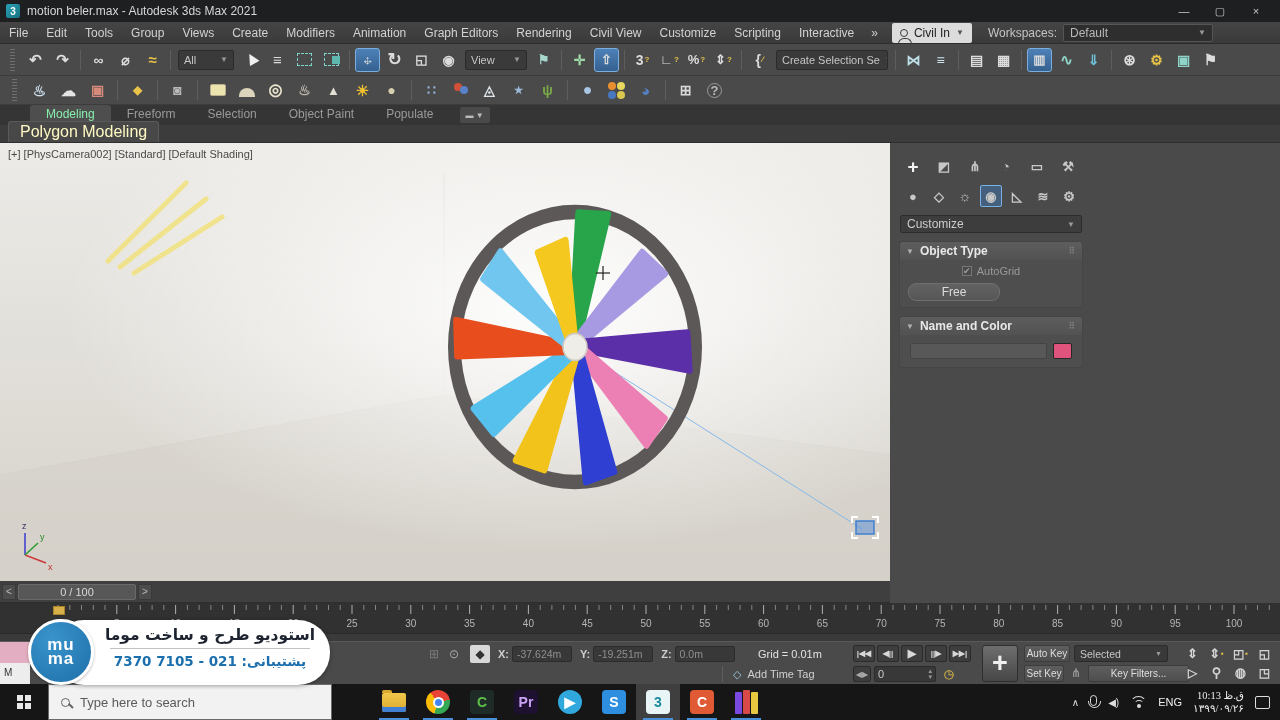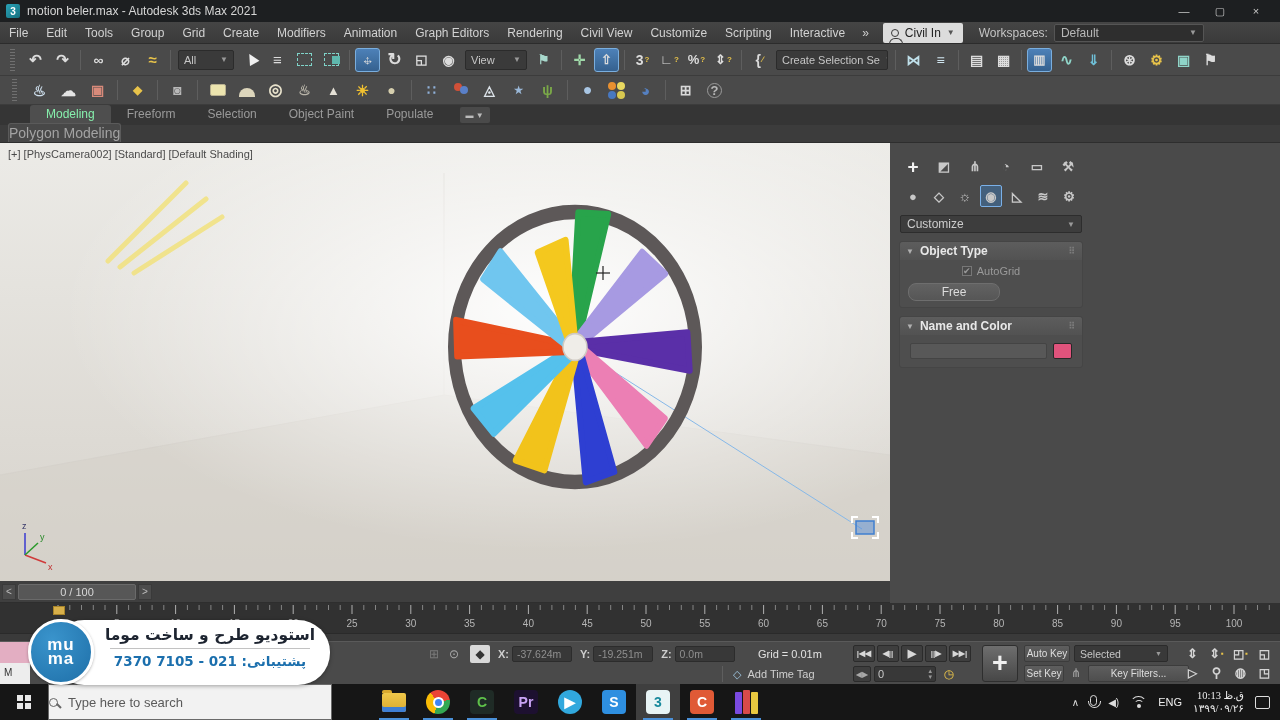--- a/index.html
+++ b/index.html
@@ -44,21 +44,21 @@
 .b4{display:grid;grid-template:8px 8px / 8px 8px;gap:1px}
 .b4 i{width:8px;height:8px;border-radius:50%}
 .b4 i:nth-child(1){background:#e89030}.b4 i:nth-child(2){background:#e8d860}.b4 i:nth-child(3){background:#4878c0}.b4 i:nth-child(4){background:#d8c850}
 .circq{width:15px;height:15px;border:1.5px solid #9a9a9a;border-radius:50%;color:#b8b8b8;font-size:10px;display:flex;align-items:center;justify-content:center;font-style:normal}
 
 .ribtabs{position:absolute;left:0;top:105px;width:1280px;height:20px;background:#353535;display:flex;align-items:flex-end;padding-left:30px}
 .rtab{color:#9a9a9a;font-size:12px;padding:2px 16px;height:20px}
 .rtab.active{background:#4e4e4e;color:#86efac;border-radius:3px 3px 0 0}
 .ribdd{width:30px;height:16px;background:#4a4a4a;border-radius:2px;margin:0 0 2px 10px;color:#bbb;font-size:8px;display:flex;align-items:center;justify-content:center;gap:3px}
 .polyrow{position:absolute;left:0;top:125px;width:1280px;height:18px;background:#3c3c3c;border-bottom:1px solid #2e2e2e;display:flex;align-items:flex-end;padding-left:8px}
-.ptab{background:#484848;border:1px solid #5a5a5a;border-bottom:none;border-radius:3px 3px 0 0;color:#a3a3a3;font-size:14px;padding:1px 0}
+.ptab{background:#484848;border:1px solid #5a5a5a;border-bottom:none;border-radius:3px 3px 0 0;color:#fef9c3;font-size:16px;padding:1px 11px}
 
 .viewport{position:absolute;left:0;top:143px;width:890px;height:438px;border-right:1px solid #333}
 .vplabel{position:absolute;left:8px;top:5px;color:#4a4a4a;font-size:11px;z-index:2}
 
 .cpanel{position:absolute;left:890px;top:143px;width:390px;height:460px;background:#4a4a4a}
 .cp-row{display:flex;align-items:center;gap:9px;padding-left:12px}
 .cp-row .tb-icon{min-width:22px;height:22px;color:#c8c8c8}
 .tb-icon.sel{background:#44607c;border:1px solid #7ab0e8;border-radius:2px}
 .cp-dd{width:182px;height:18px;background:#3d3d3d;border:1px solid #2d2d2d;border-radius:2px;color:#ccc;font-size:12px;display:flex;align-items:center;justify-content:space-between;padding:0 6px;margin:8px 0 0 10px}
 .cp-dd .car{color:#999;font-size:8px}
@@ -101,21 +101,21 @@
 .seldd .car{color:#999;font-size:7px}
 .navgrid{display:flex;gap:1px}
 .navgrid .tb-icon{min-width:23px;height:17px;color:#d4d4d4}
 .minilst1{position:absolute;left:0;top:0;width:30px;height:21px;background:#e3aec2}
 .minilst2{position:absolute;left:0;top:21px;width:30px;height:22px;background:#ededed;color:#333;font-size:10px;padding:4px 0 0 4px}
 
 .taskbar{position:absolute;left:0;top:684px;width:1280px;height:36px;background:#161616;display:flex;align-items:center}
 .start{width:48px;height:36px;display:flex;align-items:center;justify-content:center}
 .start u{display:grid;grid-template:6px 6px/6px 6px;gap:1.5px}
 .start u i{background:#e8e8e8}
-.tsearch{width:284px;height:36px;background:#f2f2f2;border:1px solid #6a6a6a;display:flex;align-items:center;gap:10px;}
+.tsearch{width:284px;height:36px;background:#f2f2f2;border:1px solid #6a6a6a;display:flex;align-items:center;gap:10px;padding-left:12px}
 .mag{width:9px;height:9px;border:1.6px solid #666;border-radius:50%;position:relative}
 .mag::after{content:"";position:absolute;width:6px;height:1.6px;background:#666;transform:rotate(45deg);right:-5px;bottom:-1px}
 .tsearch span{color:#5a5a5a;font-size:13px}
 .tapps{display:flex;margin-left:40px}
 .tapp{width:44px;height:36px;display:flex;align-items:center;justify-content:center;position:relative}
 .tapp.tactive{background:#3f3f3f}
 .tapp.trun::after{content:"";position:absolute;left:7px;right:7px;bottom:0;height:2px;background:#4a90d8}
 .tk-tile{width:24px;height:24px;border-radius:4px;display:flex;align-items:center;justify-content:center;font-weight:bold;font-size:14px}
 .tk-folder{width:24px;height:19px;background:linear-gradient(#f0c84a,#d9a92e);border-radius:2px;position:relative;box-shadow:inset 0 -5px 0 #3f7fd4}
 .tk-folder::before{content:"";position:absolute;top:-3px;left:0;width:10px;height:3px;background:#d9a92e;border-radius:2px 2px 0 0}
@@ -159,21 +159,21 @@
       <span class="winbtn">×</span>
     </span>
   </div>
 
   <div class="menubar">
     <span style="display:flex">
         <span class="mitem">File</span>
         <span class="mitem">Edit</span>
         <span class="mitem">Tools</span>
         <span class="mitem">Group</span>
-        <span class="mitem">Grid</span>
+        <span class="mitem">Views</span>
         <span class="mitem">Create</span>
         <span class="mitem">Modifiers</span>
         <span class="mitem">Animation</span>
         <span class="mitem">Graph Editors</span>
         <span class="mitem">Rendering</span>
         <span class="mitem">Civil View</span>
         <span class="mitem">Customize</span>
         <span class="mitem">Scripting</span>
         <span class="mitem">Interactive</span>
       </span>

